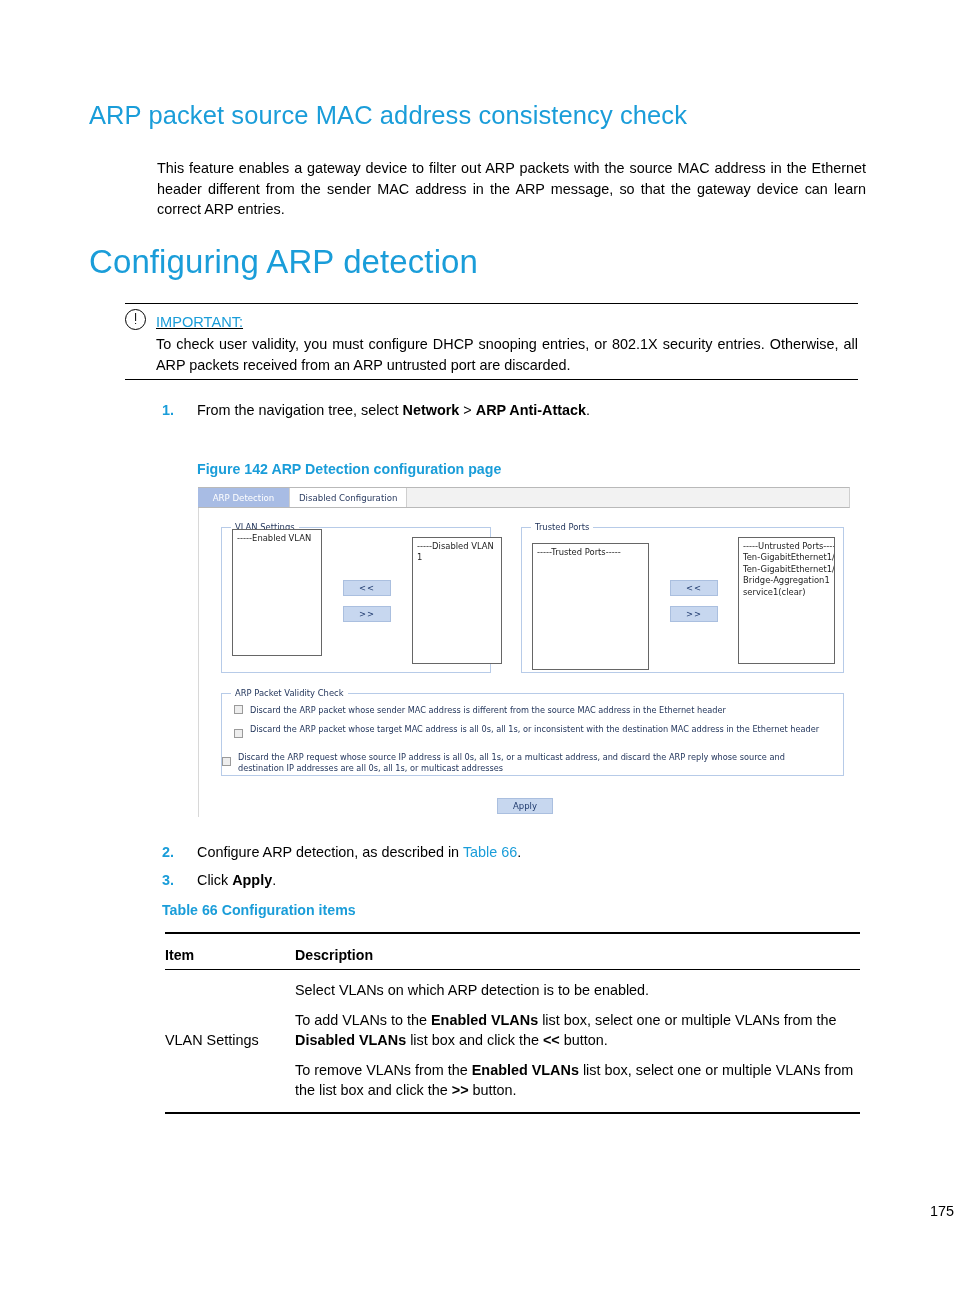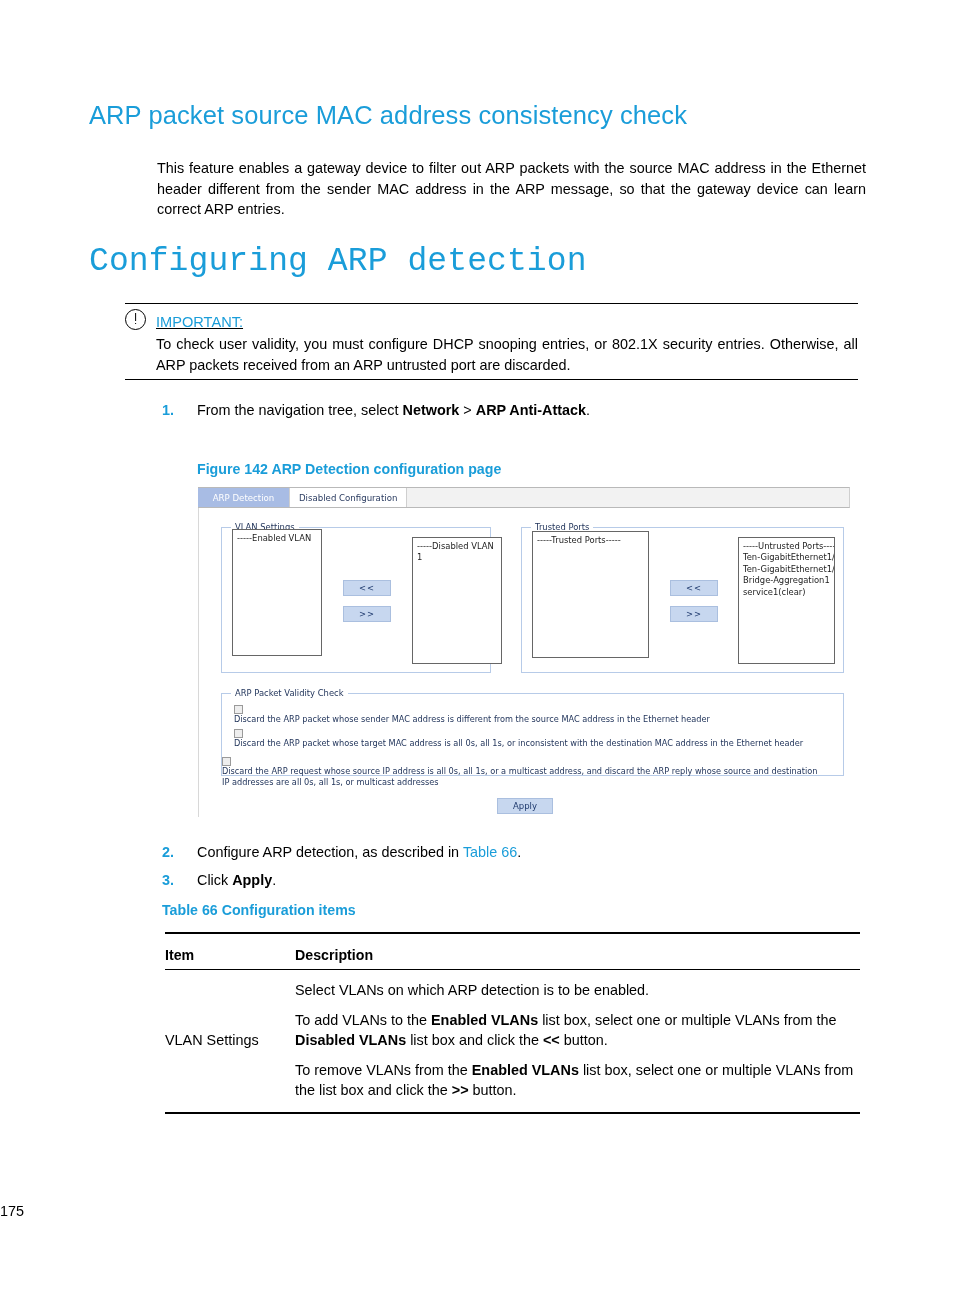--- a/index.html
+++ b/index.html
@@ -29,21 +29,20 @@
   }
   .h1 {
     position: absolute;
     left: 89px;
     top: 243px;
     font-size: 33px;
     font-weight: 400;
     color: #1a9dd9;
     letter-spacing: 0.1px;
     white-space: nowrap;
-    font-family: Liberation Mono, monospace;
   }
 
   
   .intro {
     position: absolute;
     left: 157px;
     top: 158px;
     width: 709px;
     font-size: 14.4px;
     line-height: 20.6px;
@@ -238,21 +237,20 @@
     font-size: 8.4px;
     color: #1f3a6e;
     letter-spacing: 1px;
   }
 
   
   .chkrow {
     position: absolute;
     display: flex;
     align-items: flex-start;
-    flex-direction: column;
   }
   .chkbox {
     width: 9px;
     height: 9px;
     border: 1px solid #9a9a9a;
     background: #eeeeee;
     box-sizing: border-box;
     flex: 0 0 auto;
     margin-right: 7px;
   }
@@ -303,21 +301,21 @@
   .col-item { width: 130px; }
   .col-desc { width: 565px; }
   .desc-p { margin: 0 0 9px 0; }
   .desc-p:last-child { margin-bottom: 0; }
 
   .pagenum {
     position: absolute;
     left: 0;
     top: 1203px;
     width: 954px;
-    text-align: left;
+    text-align: right;
     font-size: 14.4px;
     color: #000;
   }
 </style>
 </head>
 <body>
 
 <div class="h2">ARP packet source MAC address consistency check</div>
 
 <div class="intro">This feature enables a gateway device to filter out ARP packets with the source MAC address in the Ethernet header different from the sender MAC address in the ARP message, so that the gateway device can learn correct ARP entries.</div>
@@ -365,21 +363,21 @@
 
       <div class="listbox" style="left:190px; top:9px; width:90px; height:127px;">
         <div>-----Disabled VLAN</div>
         <div>1</div>
       </div>
     </div>
 
     <div class="grp" style="left:322px; top:19px; width:323px; height:146px;">
       <span class="grp-legend">Trusted Ports</span>
 
-      <div class="listbox" style="left:10px; top:3px; width:117px; height:127px;">
+      <div class="listbox" style="left:10px; top:15px; width:117px; height:127px;">
         <div>-----Trusted Ports-----</div>
       </div>
 
       <div class="arrowbtn" style="left:148px; top:52px; width:48px; height:16px;">&lt;&lt;</div>
       <div class="arrowbtn" style="left:148px; top:78px; width:48px; height:16px;">&gt;&gt;</div>
 
       <div class="listbox" style="left:216px; top:9px; width:97px; height:127px;">
         <div>-----Untrusted Ports-----</div>
         <div>Ten-GigabitEthernet1/0/1</div>
         <div>Ten-GigabitEthernet1/0/2</div>

